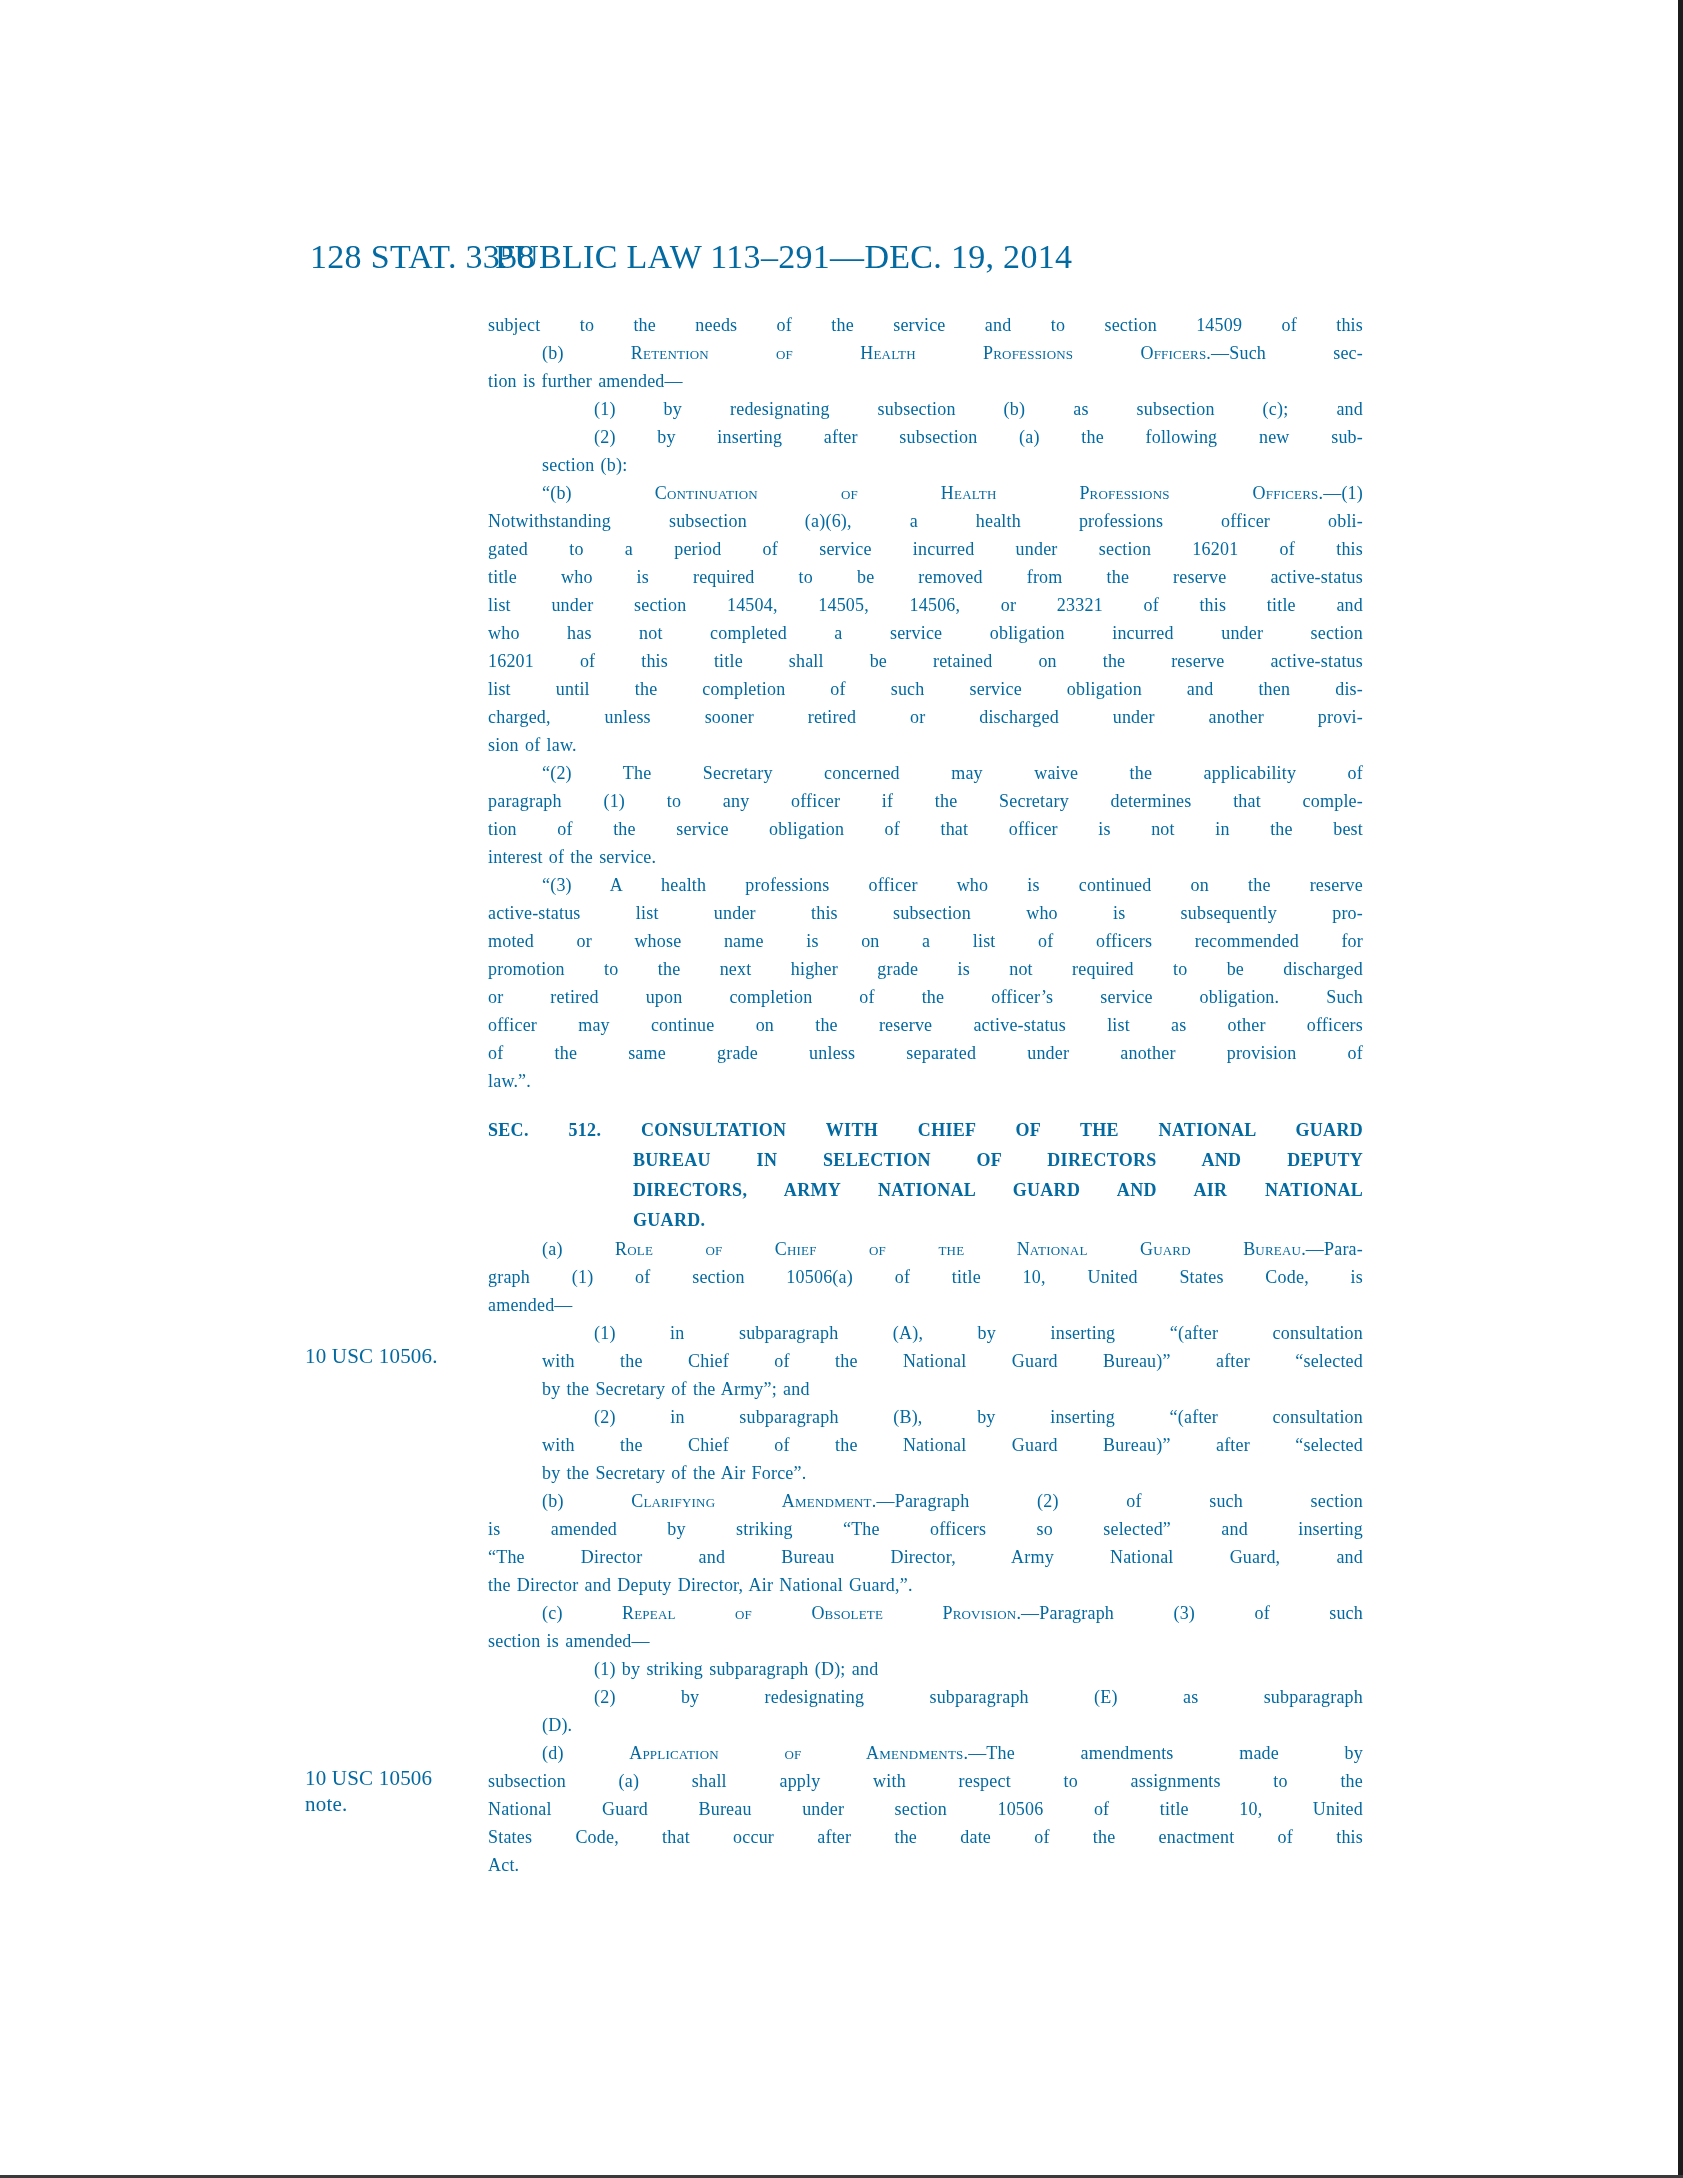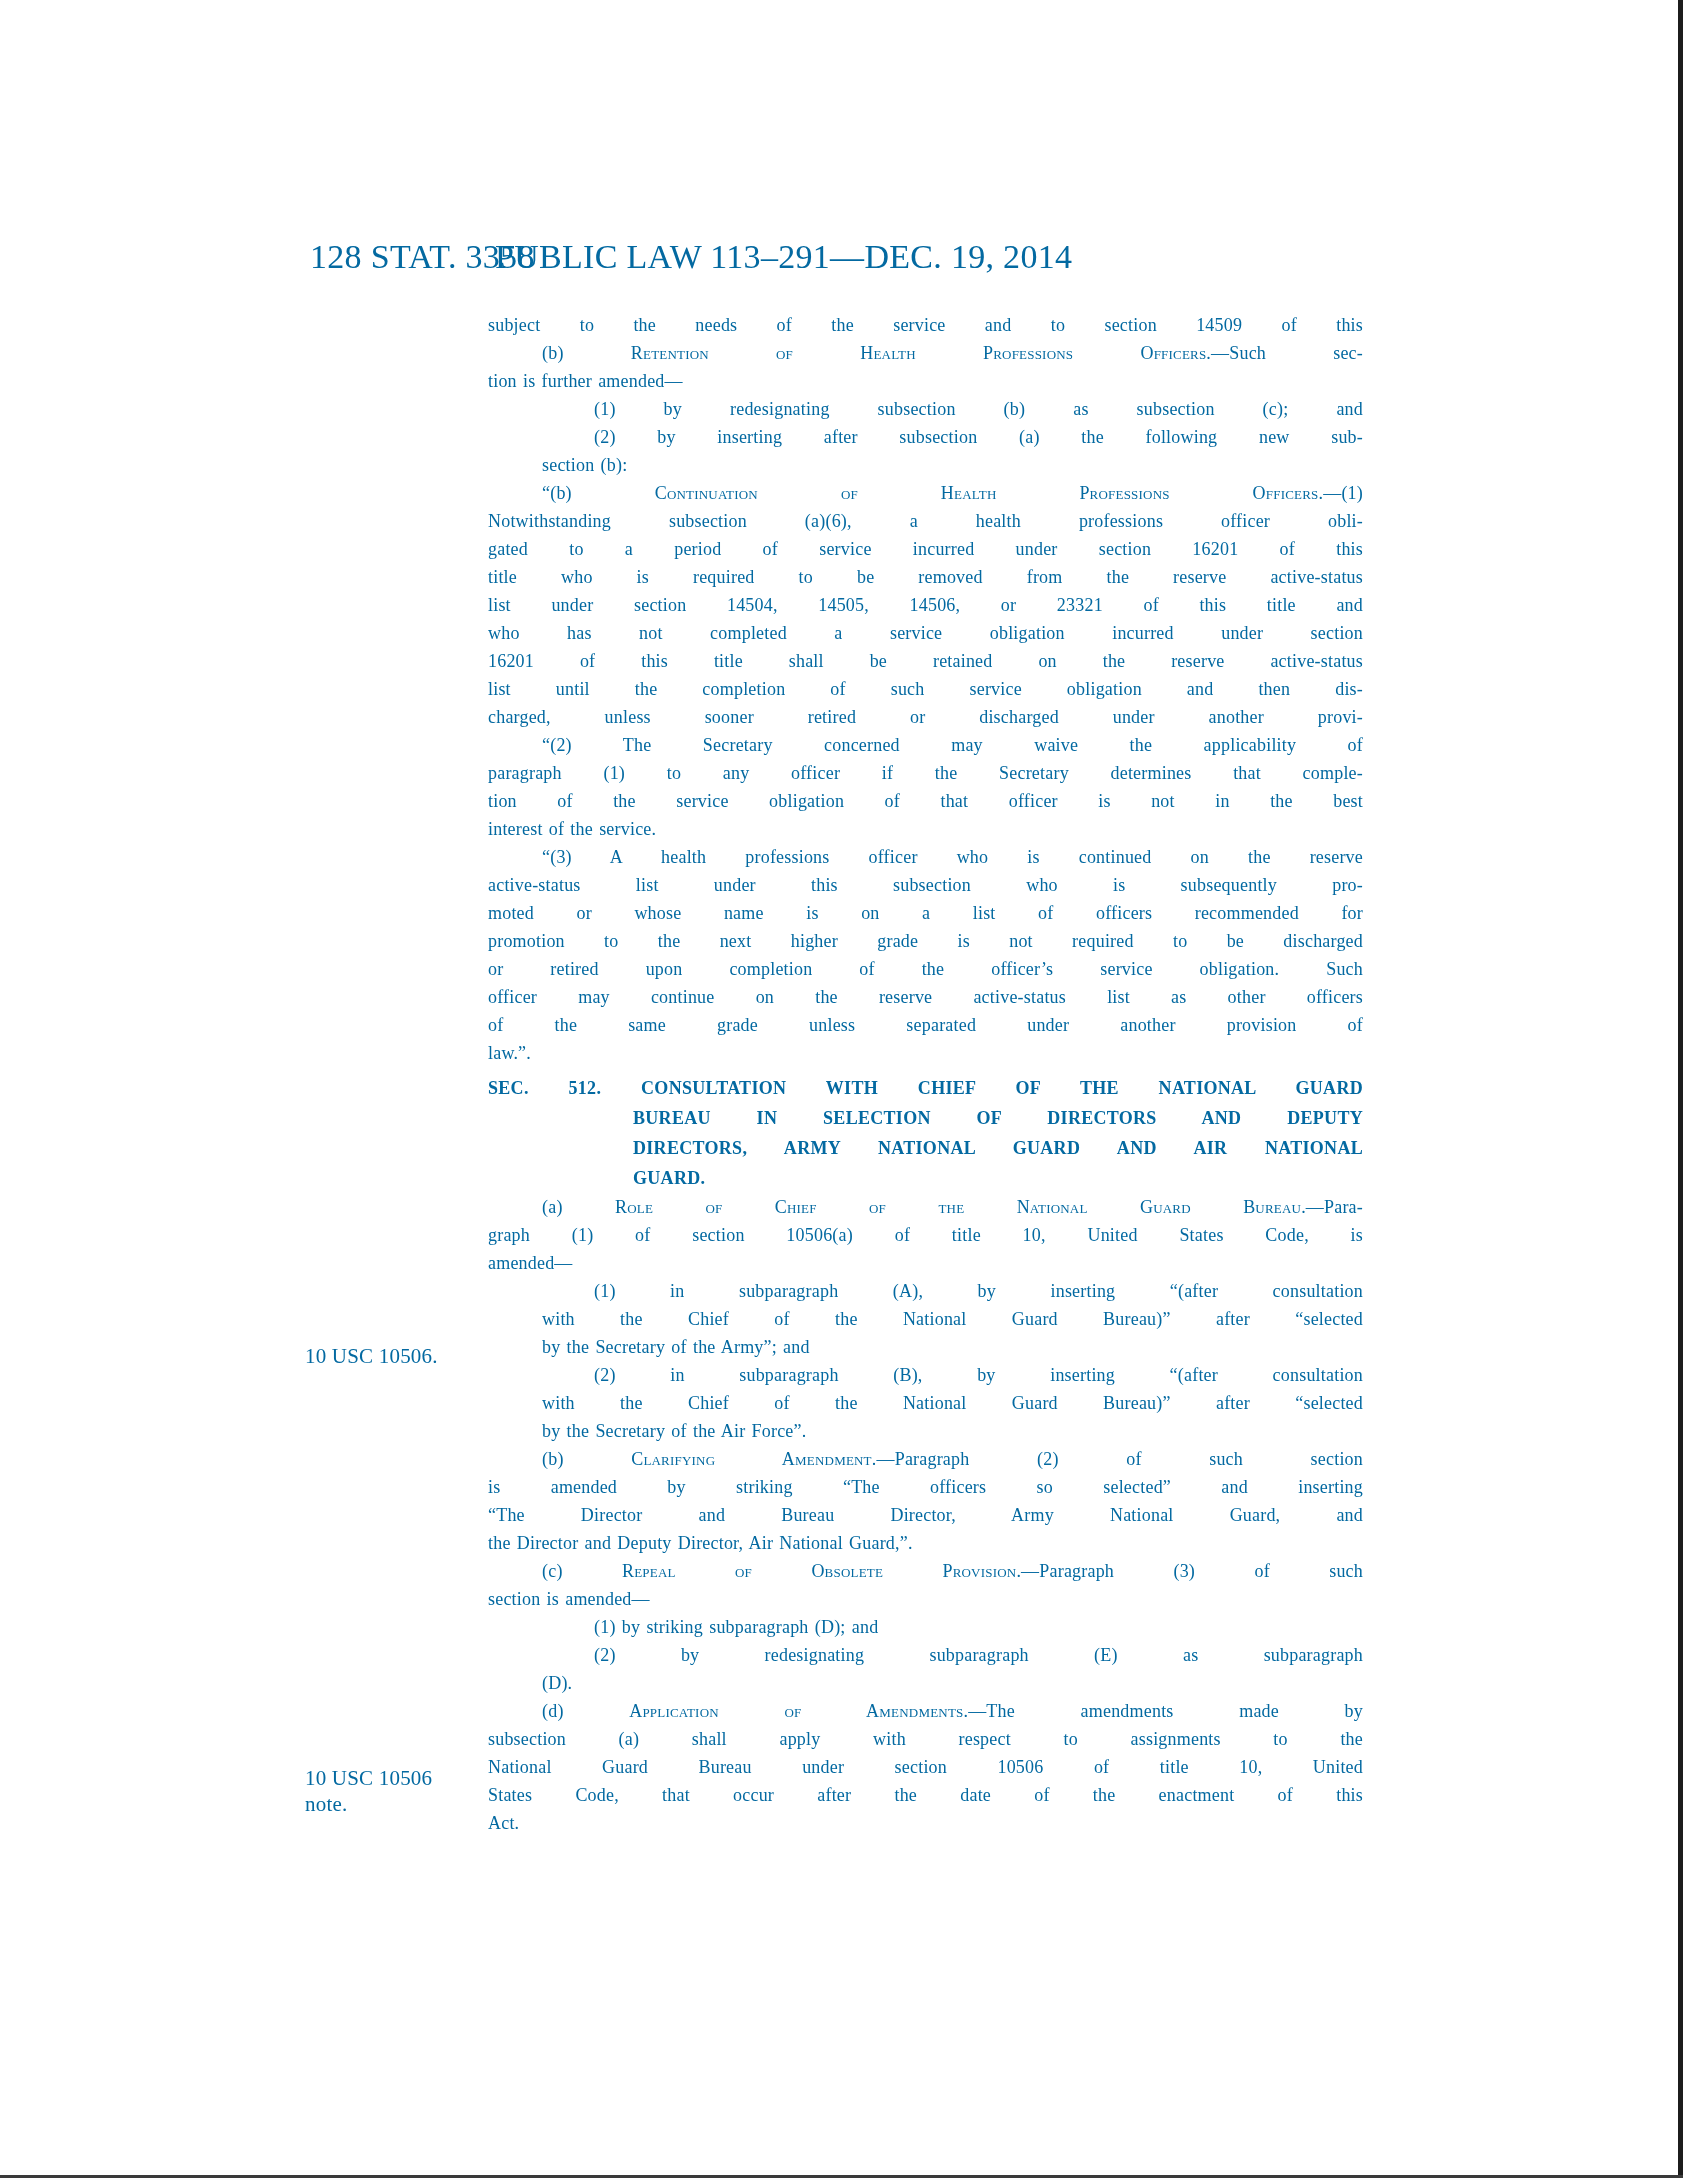--- a/index.html
+++ b/index.html
@@ -14,21 +14,21 @@
   }
   .hdr-title {
     position:absolute; left:495px; top:238px; width:875px; 
     font-size:34px; line-height:38px; white-space:nowrap; letter-spacing:0.3px;
   }
   .col {
     position:absolute; left:488px; top:311px; width:875px;
     font-size:18px; line-height:28px; letter-spacing:0.2px; word-spacing:1.5px;
   }
   .heading-block {
-    margin-top:6px; line-height:30px; font-weight:bold; letter-spacing:0.3px;
+    margin-top:20px; line-height:30px; font-weight:bold; letter-spacing:0.3px;
   }
   .tl { text-align:left; }
   .tl.p  { padding-left:54px; }
   .tl.i  { padding-left:106px; }
   .tl.hc { padding-left:145px; }
   .tl.j  { text-align:justify; text-align-last:justify; }
   .sc { font-variant:small-caps; }
   .note {
     position:absolute; left:305px; width:178px;
     font-size:21px; line-height:26px; letter-spacing:0.2px;
@@ -61,20 +61,21 @@
         <div class="tl p"><span>section (b):</span></div>
         <div class="tl p j"><span>“(b) </span><span class="sc">Continuation of Health Professions Officers</span><span>.—(1)</span></div>
         <div class="tl j"><span>Notwithstanding subsection (a)(6), a health professions officer obli-</span></div>
         <div class="tl j"><span>gated to a period of service incurred under section 16201 of this</span></div>
         <div class="tl j"><span>title who is required to be removed from the reserve active-status</span></div>
         <div class="tl j"><span>list under section 14504, 14505, 14506, or 23321 of this title and</span></div>
         <div class="tl j"><span>who has not completed a service obligation incurred under section</span></div>
         <div class="tl j"><span>16201 of this title shall be retained on the reserve active-status</span></div>
         <div class="tl j"><span>list until the completion of such service obligation and then dis-</span></div>
         <div class="tl j"><span>charged, unless sooner retired or discharged under another provi-</span></div>
+        <div class="tl"><span>sion of law.</span></div>
         <div class="tl p j"><span>“(2) The Secretary concerned may waive the applicability of</span></div>
         <div class="tl j"><span>paragraph (1) to any officer if the Secretary determines that comple-</span></div>
         <div class="tl j"><span>tion of the service obligation of that officer is not in the best</span></div>
         <div class="tl"><span>interest of the service.</span></div>
         <div class="tl p j"><span>“(3) A health professions officer who is continued on the reserve</span></div>
         <div class="tl j"><span>active-status list under this subsection who is subsequently pro-</span></div>
         <div class="tl j"><span>moted or whose name is on a list of officers recommended for</span></div>
         <div class="tl j"><span>promotion to the next higher grade is not required to be discharged</span></div>
         <div class="tl j"><span>or retired upon completion of the officer’s service obligation. Such</span></div>
         <div class="tl j"><span>officer may continue on the reserve active-status list as other officers</span></div>

